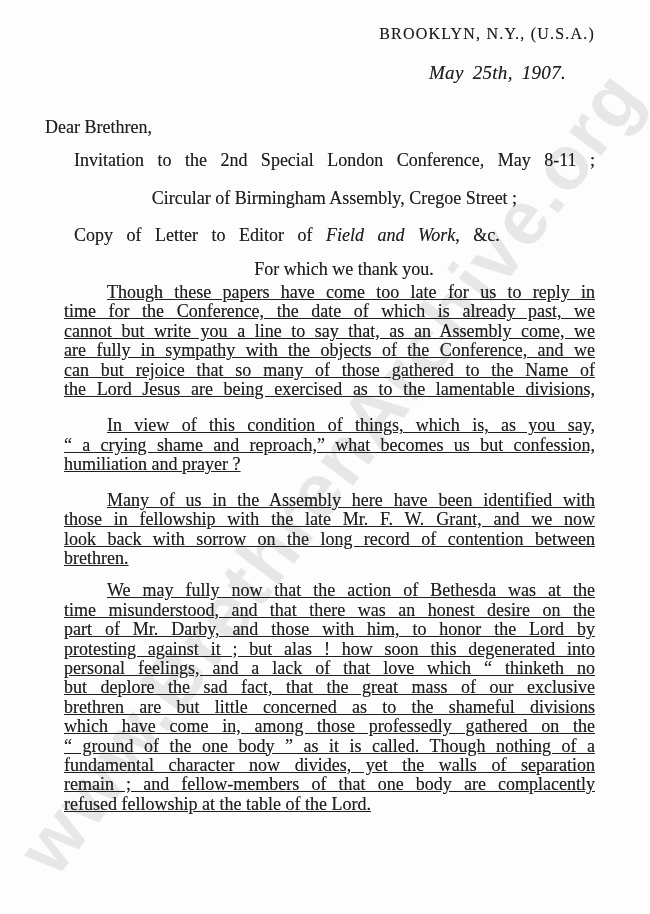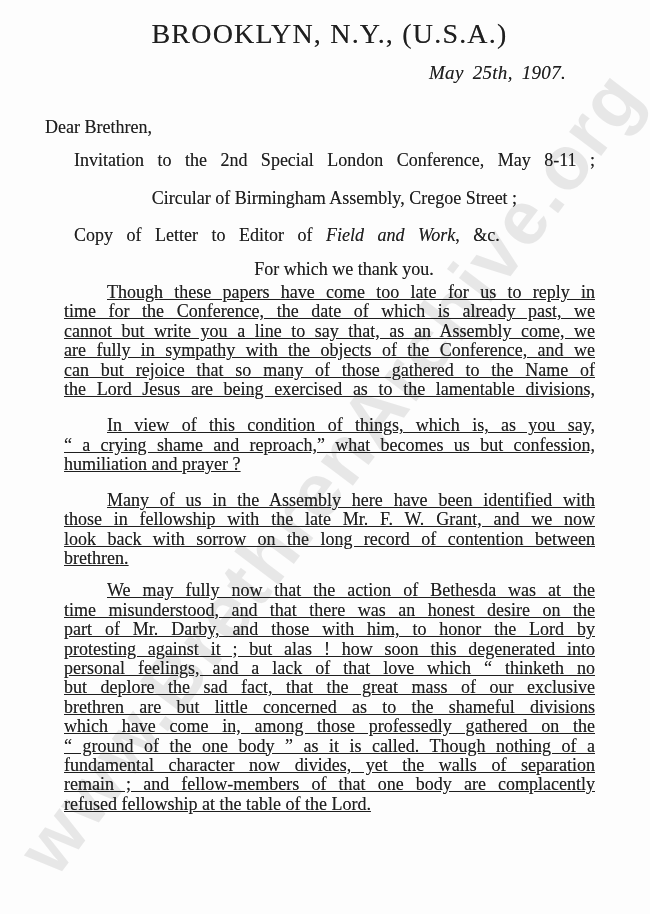--- a/index.html
+++ b/index.html
@@ -34,22 +34,22 @@
     position: absolute;
     inset: 0;
     padding: 0 55px 0 64px;
     font-size: 18px;
     line-height: 19.4px;
     text-shadow: 0 0 0.3px rgba(25, 25, 25, 0.55);
   }
 
   .heading {
     margin-top: 22px;
-    text-align: center;
-    font-size: 28px;
+    text-align: right;
+    font-size: 16px;
     line-height: 24px;
     letter-spacing: 1.2px;
     white-space: nowrap;
   }
 
   .date {
     margin-top: 15px;
     margin-right: 29px;
     text-align: right;
     font-style: italic;

